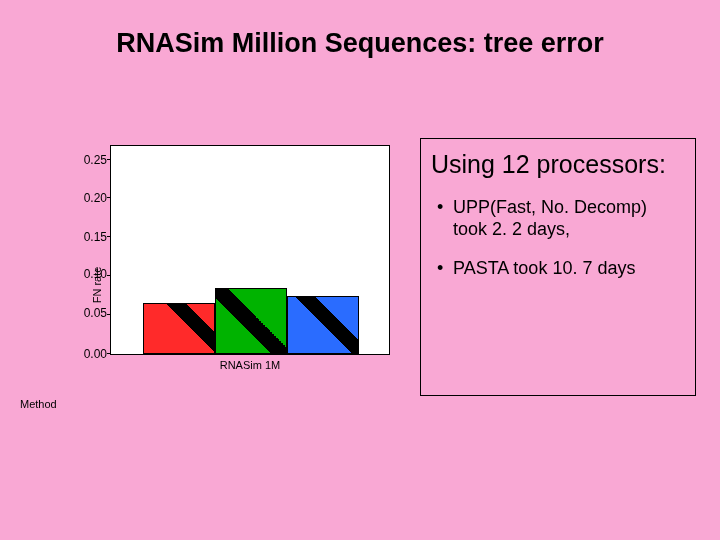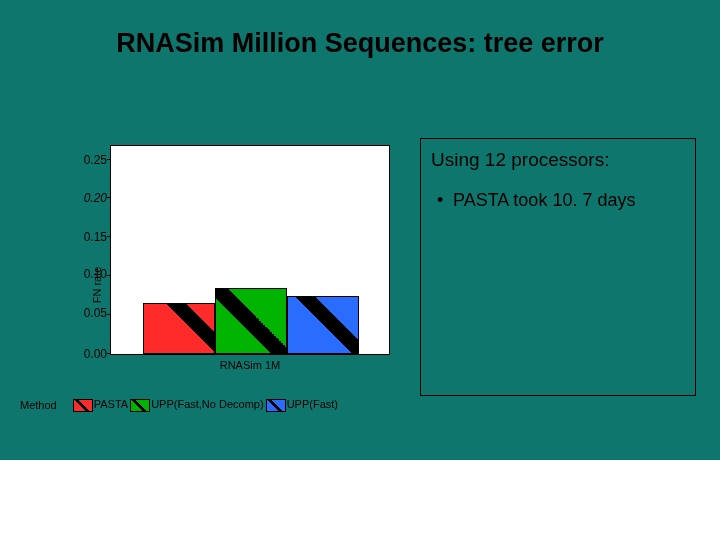--- a/index.html
+++ b/index.html
@@ -1,18 +1,18 @@
 <!DOCTYPE html>
 <html><head>
 <meta charset="utf-8">
 <style>
   * { box-sizing: border-box; margin: 0; padding: 0; }
   html, body { width: 720px; height: 540px; font-family: Arial, Helvetica, sans-serif; background: #fff; }
 
-  .slide { width: 720px; height: 460px; position: relative; background: #0f766e; }
+  .slide { width: 720px; height: 540px; position: relative; background: #f9a8d4; }
 
   .title {
     position: absolute;
     top: 28px; left: 0; width: 100%;
     text-align: center;
     font-weight: 700;
     font-size: 27px;
     color: #000;
   }
 
@@ -56,21 +56,21 @@
     top: 214px; left: 55px; width: 280px;
     text-align: center; font-size: 11px;
   }
 
   .legend {
     position: absolute;
     left: 20px; top: 398px;
     font-size: 11px;
     display: flex; align-items: center; gap: 2px;
   }
-  .legend .lead { margin-right: 14px; }
+  .legend .lead { margin-right: 2px; }
   .swatch {
     width: 20px; height: 13px; border: 1px solid #000;
     display: inline-block; position: relative;
     vertical-align: middle;
   }
   .swatch::after {
     content: "";
     position: absolute; inset: 0;
     background-image: linear-gradient(45deg, rgba(0,0,0,0) 45%, #000 45%, #000 52%, rgba(0,0,0,0) 52%);
     background-size: 200% 200%;
@@ -81,21 +81,21 @@
   
   .infobox {
     position: absolute;
     left: 420px; top: 138px;
     width: 276px; height: 258px;
     border: 1px solid #000;
     padding: 10px 10px;
     font-size: 18px;
     line-height: 1.2;
   }
-  .infobox .head { margin-bottom: 18px; font-size: 19px; }
+  .infobox .head { margin-bottom: 18px; font-size: 25px; }
   .infobox ul { list-style: none; padding: 0; }
   .infobox li { position: relative; padding-left: 22px; margin-bottom: 18px; font-size: 18px; }
   .infobox li::before { content: "•"; position: absolute; left: 6px; top: 0; }
 </style>
 </head>
 <body>
 
 <div class="slide">
 
   <h1 class="title">RNASim Million Sequences: tree error</h1>
@@ -104,36 +104,36 @@
     <div class="ylabel">FN rate</div>
     <div class="plot" id="plot">
         <div class="ytick" style="bottom: 0px;">0.00</div>
         <div class="ytick-line" style="bottom: 0px;"></div>
         <div class="ytick" style="bottom: 41px;">0.05</div>
         <div class="ytick-line" style="bottom: 38.8889px;"></div>
         <div class="ytick" style="bottom: 80px;">0.10</div>
         <div class="ytick-line" style="bottom: 77.7778px;"></div>
         <div class="ytick" style="bottom: 116.667px;">0.15</div>
         <div class="ytick-line" style="bottom: 116.667px;"></div>
-        <div class="ytick" style="bottom: 155.556px; font-style: italic;">0.20</div>
+        <div class="ytick" style="bottom: 155.556px;">0.20</div>
         <div class="ytick-line" style="bottom: 155.556px;"></div>
         <div class="ytick" style="bottom: 194.444px;">0.25</div>
         <div class="ytick-line" style="bottom: 194.444px;"></div>
         <div class="bar bar-diag" style="left: 32px; width: 72px; height: 50.5556px; background: rgb(255, 42, 42);"></div>
         <div class="bar bar-diag" style="left: 104px; width: 72px; height: 66.1111px; background: rgb(0, 179, 0);"></div>
         <div class="bar bar-diag" style="left: 176px; width: 72px; height: 58.3333px; background: rgb(42, 108, 255);"></div>
       </div>
     <div class="xlabel">RNASim 1M</div>
   </div>
 
   <div class="legend">
     <span class="lead">Method</span>
-    <span id="legend-items"><span class="swatch" style="background: rgb(255, 42, 42);"></span><span class="lbl">PASTA</span><span class="swatch" style="background: rgb(0, 179, 0);"></span><span class="lbl">UPP(Fast,No Decomp)</span><span class="swatch" style="background: rgb(42, 108, 255);"></span><span class="lbl">UPP(Fast)</span></span>
   </div>
 
   <div class="infobox">
     <div class="head">Using 12 processors:</div>
     <ul>
+      <li>UPP(Fast, No. Decomp) took 2. 2 days,</li>
       <li>PASTA took 10. 7 days</li>
     </ul>
   </div>
 
 </div>
 
 </body></html>

